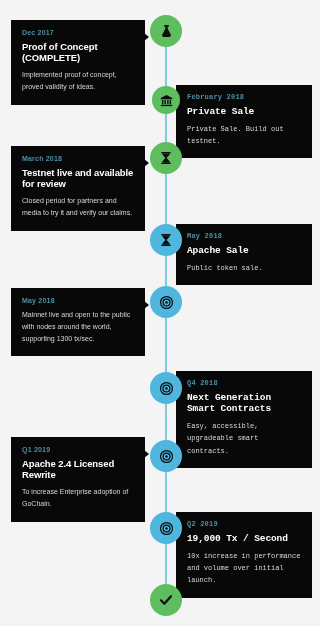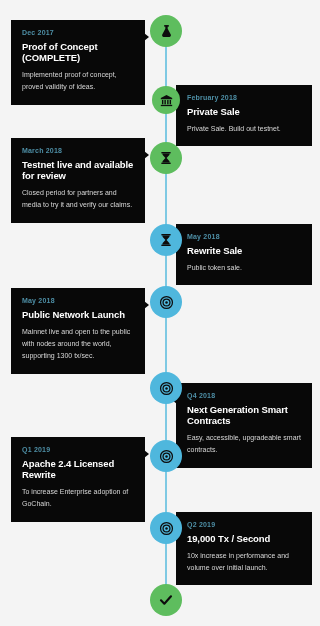--- a/index.html
+++ b/index.html
@@ -57,21 +57,21 @@
   .marker.small { width: 28px; height: 28px; left: 152px; }
 
   
   .card {
     position: absolute;
     background: #080808;
     box-sizing: border-box;
     padding: 9px 11px 11px 11px;
   }
   .card.left  { left: 11px;  width: 134px; }
-  .card.right { left: 176px; width: 136px; }
+  .card.right { left: 176px; width: 136px; font-family: Liberation Mono, monospace; }
 
   .card-date {
     color: #4e8fa6;
     font-size: 7px;
     font-weight: bold;
     letter-spacing: 0.2px;
     margin: 0 0 4px 0;
     line-height: 1.1;
   }
   .card-title {
@@ -146,75 +146,74 @@
           <rect x="8.2" y="11" width="2.6" height="8"></rect>
           <rect x="13.2" y="11" width="2.6" height="8"></rect>
           <rect x="17.8" y="11" width="2.6" height="8"></rect>
           <rect x="1.5" y="20" width="21" height="2.4"></rect>
         </svg>
       </span>
     </div>
   </div>
 
   <div class="event" style="top:0px;">
-    <div class="card left" style="top:138px;">
+    <div class="card left" style="top:146px;">
       <div class="notch"></div>
       <p class="card-date">March 2018</p>
       <p class="card-title">Testnet live and available for review</p>
       <p class="card-desc">Closed period for partners and media to try it and verify our claims.</p>
     </div>
     <div class="marker green" style="top:142px;">
       <span>
         <svg width="14" height="14" viewBox="0 0 24 24" fill="#0d0d0d">
           <rect x="4" y="1.6" width="16" height="2.6" rx="0.6"></rect>
           <rect x="4" y="19.8" width="16" height="2.6" rx="0.6"></rect>
           <path d="M6 4.2h12v2.1L13 12l5 5.7v2.1H6v-2.1L11 12 6 6.3V4.2z"></path>
         </svg>
       </span>
     </div>
   </div>
 
   <div class="event" style="top:0px;">
     <div class="card right" style="top:224px;">
       <div class="notch"></div>
       <p class="card-date">May 2018</p>
-      <p class="card-title">Rewrite Sale</p>
+      <p class="card-title">Apache Sale</p>
       <p class="card-desc">Public token sale.</p>
     </div>
     <div class="marker cyan" style="top:224px;">
       <span>
         <svg width="14" height="14" viewBox="0 0 24 24" fill="#0d0d0d">
           <rect x="4" y="1.6" width="16" height="2.6" rx="0.6"></rect>
           <rect x="4" y="19.8" width="16" height="2.6" rx="0.6"></rect>
           <path d="M6 4.2h12v2.1L13 12l5 5.7v2.1H6v-2.1L11 12 6 6.3V4.2z"></path>
         </svg>
       </span>
     </div>
   </div>
 
   <div class="event" style="top:0px;">
     <div class="card left" style="top:288px;">
       <div class="notch"></div>
       <p class="card-date">May 2018</p>
-      <p class="card-title">Public Network Launch</p>
       <p class="card-desc">Mainnet live and open to the public with nodes around the world, supporting 1300 tx/sec.</p>
     </div>
     <div class="marker cyan" style="top:286px;">
       <span>
         <svg width="15" height="15" viewBox="0 0 24 24" fill="none" stroke="#0d0d0d">
           <circle cx="12" cy="12" r="9.5" stroke-width="2"></circle>
           <circle cx="12" cy="12" r="5.5" stroke-width="2"></circle>
           <circle cx="12" cy="12" r="2" fill="#0d0d0d" stroke-width="0"></circle>
         </svg>
       </span>
     </div>
   </div>
 
   <div class="event" style="top:0px;">
-    <div class="card right" style="top:371px;margin-top:12px;">
+    <div class="card right" style="top:371px;">
       <div class="notch"></div>
       <p class="card-date">Q4 2018</p>
       <p class="card-title">Next Generation Smart Contracts</p>
       <p class="card-desc">Easy, accessible, upgradeable smart contracts.</p>
     </div>
     <div class="marker cyan" style="top:372px;">
       <span>
         <svg width="15" height="15" viewBox="0 0 24 24" fill="none" stroke="#0d0d0d">
           <circle cx="12" cy="12" r="9.5" stroke-width="2"></circle>
           <circle cx="12" cy="12" r="5.5" stroke-width="2"></circle>

